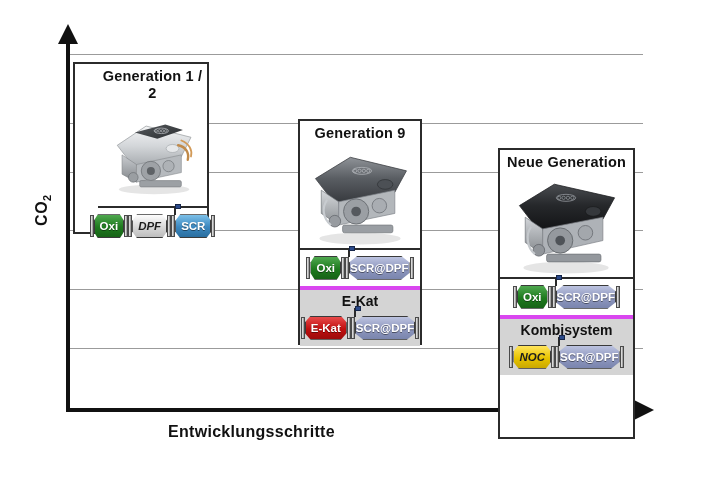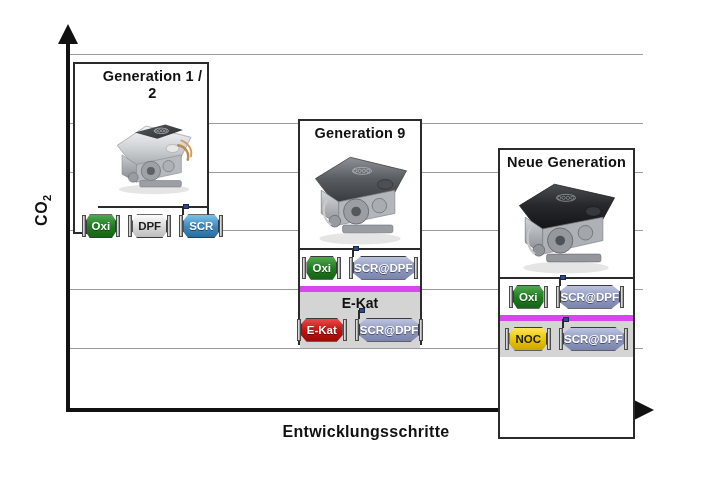--- a/index.html
+++ b/index.html
@@ -23,55 +23,55 @@
 
   .ylabel{
     position:absolute;left:13px;top:200px;width:60px;
     text-align:center;
     font-size:16px;font-weight:bold;color:#111;
     transform:rotate(-90deg);transform-origin:center center;
     letter-spacing:.5px;
   }
   .ylabel sub{font-size:11px;}
   .xlabel{
-    position:absolute;left:176px;top:423px;width:380px;
-    text-align:center;font-size:16px;font-weight:bold;color:#111;
+    position:absolute;left:168px;top:423px;width:380px;
+    font-size:16px;font-weight:bold;color:#111;
     letter-spacing:.3px;
   }
 
   .gridline{position:absolute;left:70px;height:1px;background:#9b9b9b;width:573px;}
 
   
   .panel{position:absolute;border:2px solid #2b2b2b;background:#ffffff;box-sizing:border-box;}
   .panel-title{
     text-align:center;font-weight:bold;font-size:14.5px;color:#111;
     padding:4px 2px 2px;letter-spacing:.2px;line-height:1.15;
   }
   .sep{height:2px;background:#2b2b2b;}
 
   .cat-row{
     display:flex;align-items:center;justify-content:center;
-    gap:8px;padding:5px 4px;background:#ffffff;
+    gap:0;padding:5px 4px;background:#ffffff;
   }
   .cat-row.shaded{background:#d4d4d4;}
-  .sub-block{background:#d4d4d4;border-top:6px solid #d946ef;}
+  .sub-block{background:#d4d4d4;border-top:4px solid #d946ef;}
   .sub-title{text-align:center;font-weight:bold;font-size:14px;color:#111;padding:3px 0 1px;}
 
   
   .cat{position:relative;display:inline-flex;align-items:center;height:26px;}
   .cat .flange{width:4px;height:22px;background:linear-gradient(90deg,#f2f2f2,#8d8d8d);
     border:1px solid #4a4a4a;box-sizing:border-box;}
   .cat .body{
     position:relative;height:24px;display:flex;align-items:center;justify-content:center;
     border:1px solid #3a3a3a;box-sizing:border-box;
     clip-path:polygon(0 28%,14% 0,86% 0,100% 28%,100% 72%,86% 100%,14% 100%,0 72%);
     font-size:11.5px;font-weight:bold;color:#fff;padding:0 5px;white-space:nowrap;
     text-shadow:0 1px 0 rgba(0,0,0,.45);
   }
-  .cat .body.dark-text{color:#1d1d1d;text-shadow:none;}
+  .cat .body.dark-text{color:#1d1d1d;text-shadow:none;font-style:italic;}
   .cat.wide .body{padding:0 0;}
 
   .c-oxi{background:linear-gradient(180deg,#4fa84f,#1e7a1e 55%,#176317);}
   .c-dpf{background:linear-gradient(180deg,#fdfdfd,#d8d8d8 55%,#bdbdbd);}
   .c-scr{background:linear-gradient(180deg,#7cc0e8,#3b87bf 55%,#2a6e9f);}
   .c-scrdpf{background:linear-gradient(180deg,#bcc3e0,#8d96bd 55%,#7a85ae);}
   .c-ekat{background:linear-gradient(180deg,#e84a4a,#c00f0f 55%,#9c0b0b);}
   .c-noc{background:linear-gradient(180deg,#ffe45c,#e8c400 55%,#c9a800);text-align:center;}
 
   
@@ -288,20 +288,21 @@
         <span class="probe">
             <i></i>
             <b></b>
           </span>
         <span class="flange"></span>
         <span class="body c-scrdpf">SCR@DPF</span>
         <span class="flange"></span>
       </span>
     </div>
     <div class="sub-block">
+      <div class="sub-title">Kombisystem</div>
       <div class="cat-row shaded">
         <span class="cat">
           <span class="flange"></span>
           <span class="body c-noc dark-text">NOC</span>
           <span class="flange"></span>
         </span>
         <span class="cat wide">
           <span class="probe">
               <i></i>
               <b></b>

